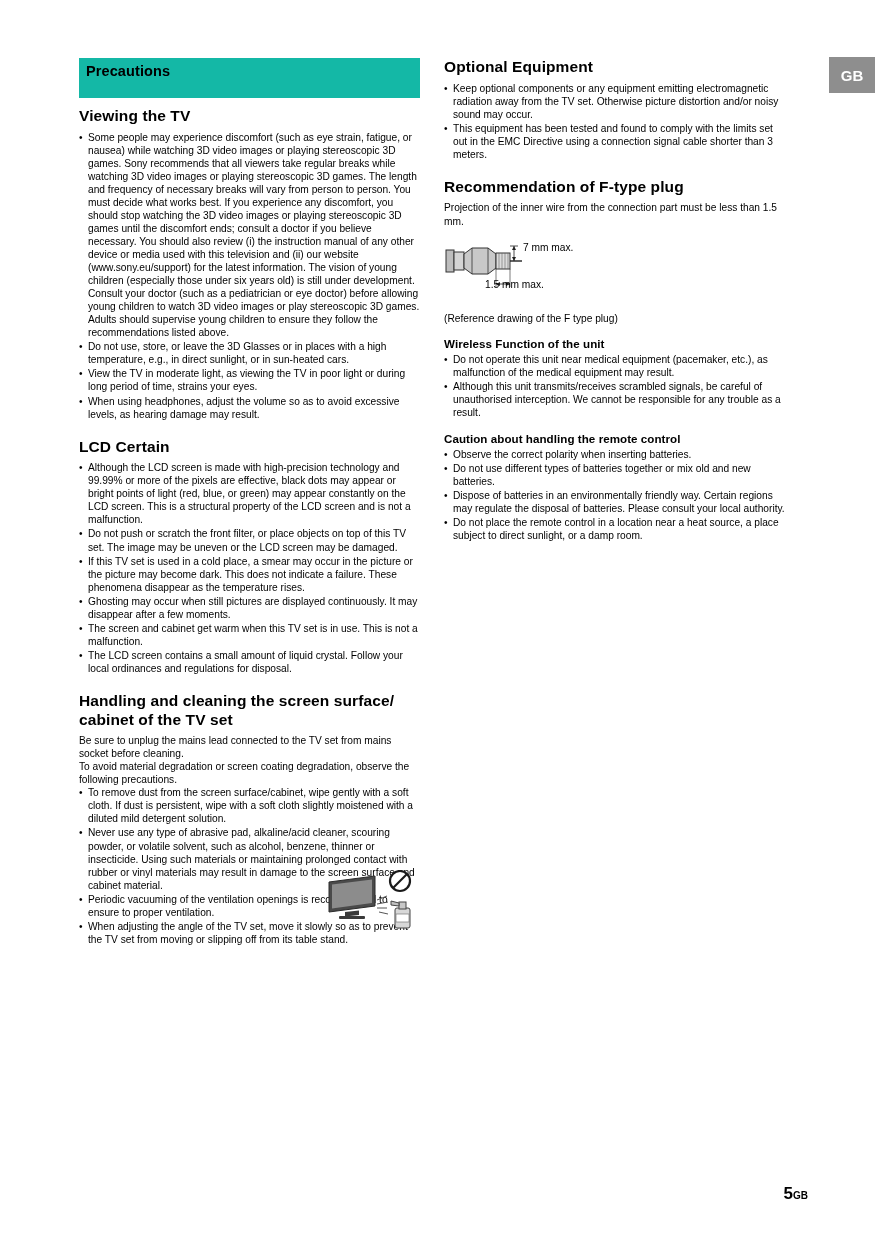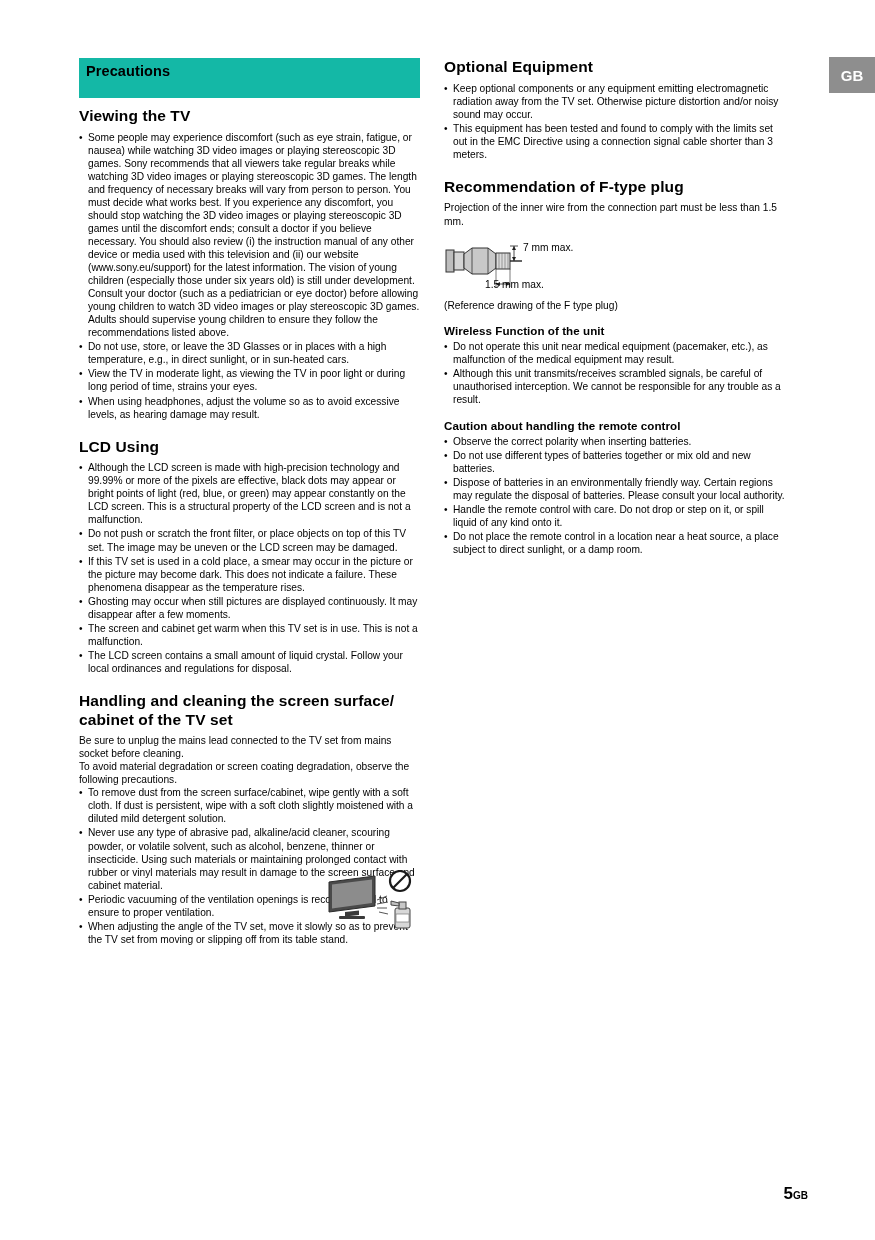--- a/index.html
+++ b/index.html
@@ -95,21 +95,21 @@
     font-size: 17px;
   }
   .page-num .suffix {
     font-size: 10px;
     font-weight: bold;
   }
 
   
   .fplug-wrap {
     position: relative;
-    margin: 8px 0 2px 0;
+    margin: 8px 0 15px 0;
     height: 62px;
   }
   .fplug-caption {
     font-size: 10.2px;
     margin-top: 1px;
   }
   .dim-label {
     position: absolute;
     font-size: 10.2px;
   }
@@ -142,21 +142,21 @@
     <div class="bar-header">Precautions</div>
 
     <h2 class="sec">Viewing the TV</h2>
     <ul class="bullets">
       <li>Some people may experience discomfort (such as eye strain, fatigue, or nausea) while watching 3D video images or playing stereoscopic 3D games. Sony recommends that all viewers take regular breaks while watching 3D video images or playing stereoscopic 3D games. The length and frequency of necessary breaks will vary from person to person. You must decide what works best. If you experience any discomfort, you should stop watching the 3D video images or playing stereoscopic 3D games until the discomfort ends; consult a doctor if you believe necessary. You should also review (i) the instruction manual of any other device or media used with this television and (ii) our website (www.sony.eu/support) for the latest information. The vision of young children (especially those under six years old) is still under development. Consult your doctor (such as a pediatrician or eye doctor) before allowing young children to watch 3D video images or play stereoscopic 3D games. Adults should supervise young children to ensure they follow the recommendations listed above.</li>
       <li>Do not use, store, or leave the 3D Glasses or in places with a high temperature, e.g., in direct sunlight, or in sun-heated cars.</li>
       <li>View the TV in moderate light, as viewing the TV in poor light or during long period of time, strains your eyes.</li>
       <li>When using headphones, adjust the volume so as to avoid excessive levels, as hearing damage may result.</li>
     </ul>
 
-    <h2 class="sec spaced">LCD Using</h2>
+    <h2 class="sec spaced">LCD Certain</h2>
     <ul class="bullets">
       <li>Although the LCD screen is made with high-precision technology and 99.99% or more of the pixels are effective, black dots may appear or bright points of light (red, blue, or green) may appear constantly on the LCD screen. This is a structural property of the LCD screen and is not a malfunction.</li>
       <li>Do not push or scratch the front filter, or place objects on top of this TV set. The image may be uneven or the LCD screen may be damaged.</li>
       <li>If this TV set is used in a cold place, a smear may occur in the picture or the picture may become dark. This does not indicate a failure. These phenomena disappear as the temperature rises.</li>
       <li>Ghosting may occur when still pictures are displayed continuously. It may disappear after a few moments.</li>
       <li>The screen and cabinet get warm when this TV set is in use. This is not a malfunction.</li>
       <li>The LCD screen contains a small amount of liquid crystal. Follow your local ordinances and regulations for disposal.</li>
     </ul>
 
     <h2 class="sec spaced">Handling and cleaning the screen surface/ cabinet of the TV set</h2>
@@ -251,21 +251,20 @@
     <ul class="bullets">
       <li>Do not operate this unit near medical equipment (pacemaker, etc.), as malfunction of the medical equipment may result.</li>
       <li>Although this unit transmits/receives scrambled signals, be careful of unauthorised interception. We cannot be responsible for any trouble as a result.</li>
     </ul>
 
     <h3 class="sub">Caution about handling the remote control</h3>
     <ul class="bullets tight">
       <li>Observe the correct polarity when inserting batteries.</li>
       <li>Do not use different types of batteries together or mix old and new batteries.</li>
       <li>Dispose of batteries in an environmentally friendly way. Certain regions may regulate the disposal of batteries. Please consult your local authority.</li>
-      <li>Handle the remote control with care. Do not drop or step on it, or spill liquid of any kind onto it.</li>
       <li>Do not place the remote control in a location near a heat source, a place subject to direct sunlight, or a damp room.</li>
     </ul>
 
   </div>
 
   <div class="page-num">
     <span>5</span><span class="suffix">GB</span>
   </div>
 
 </div>

